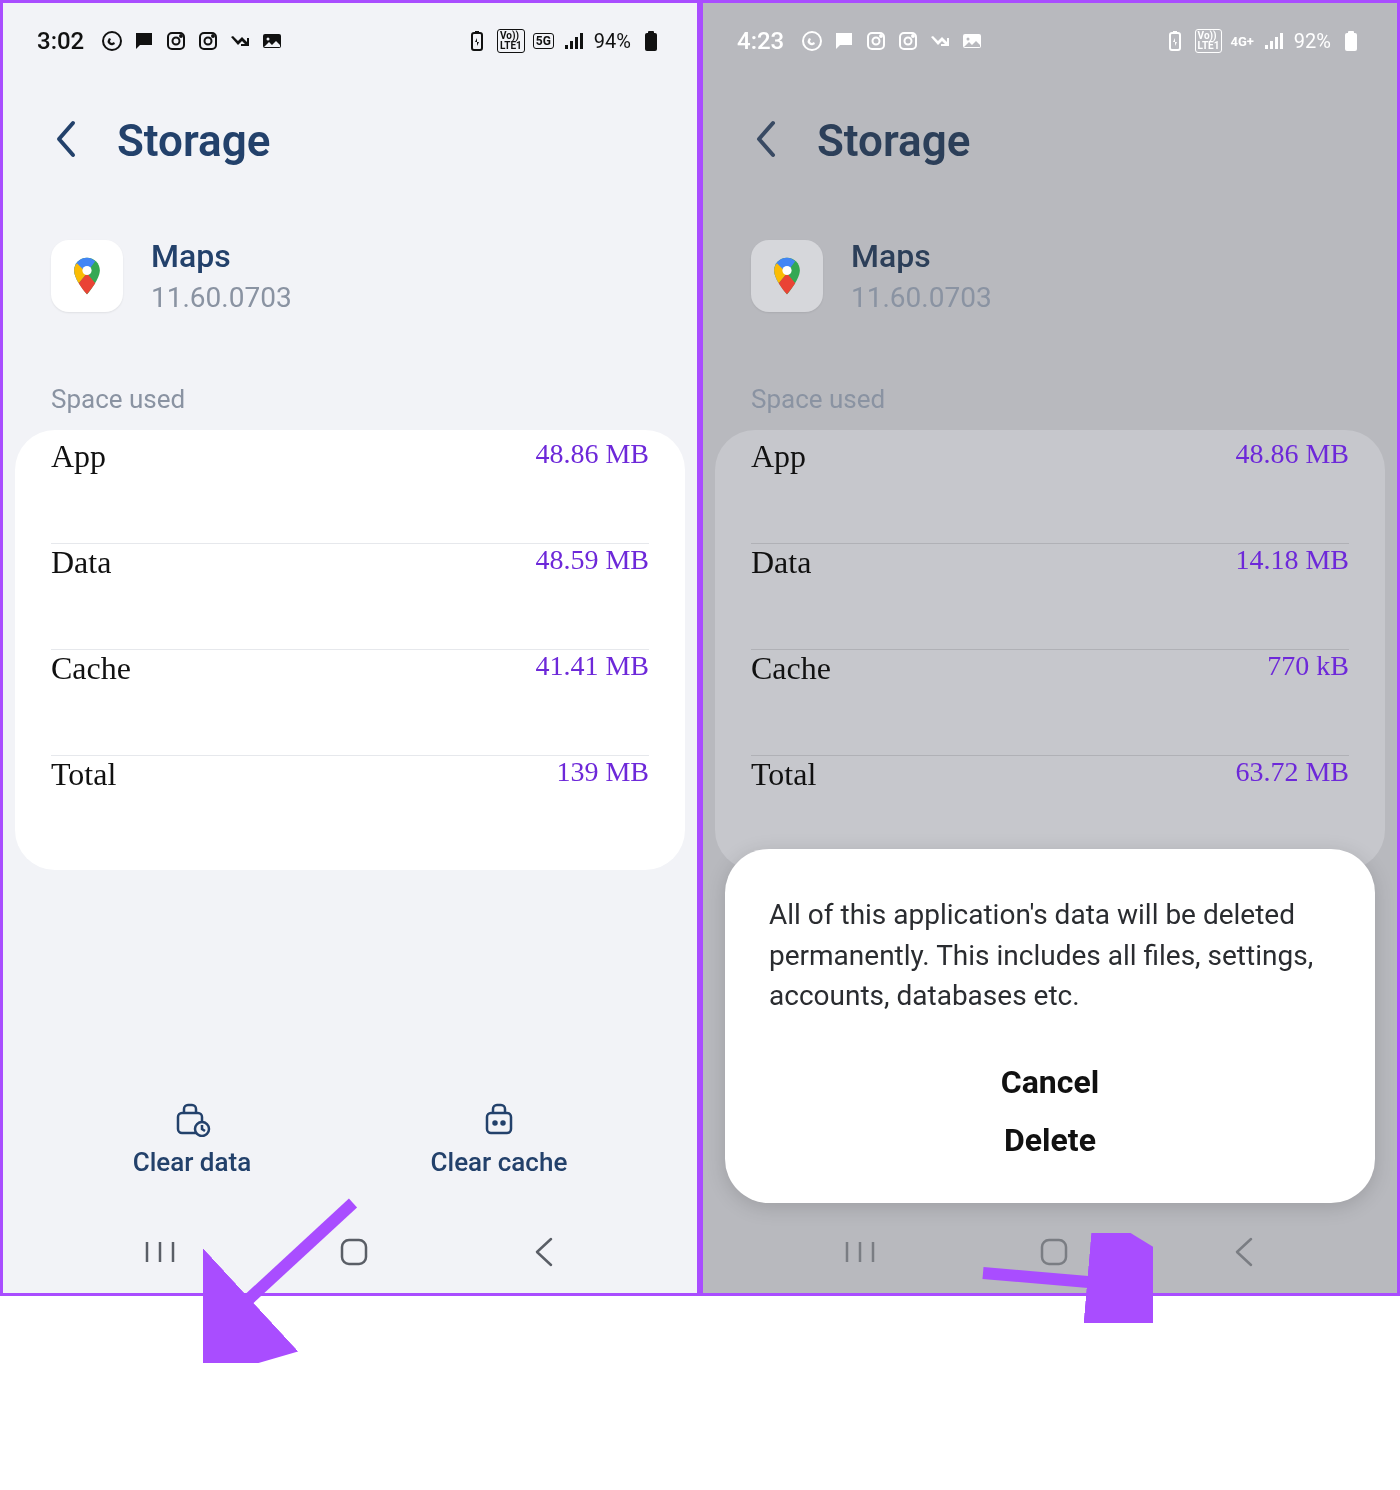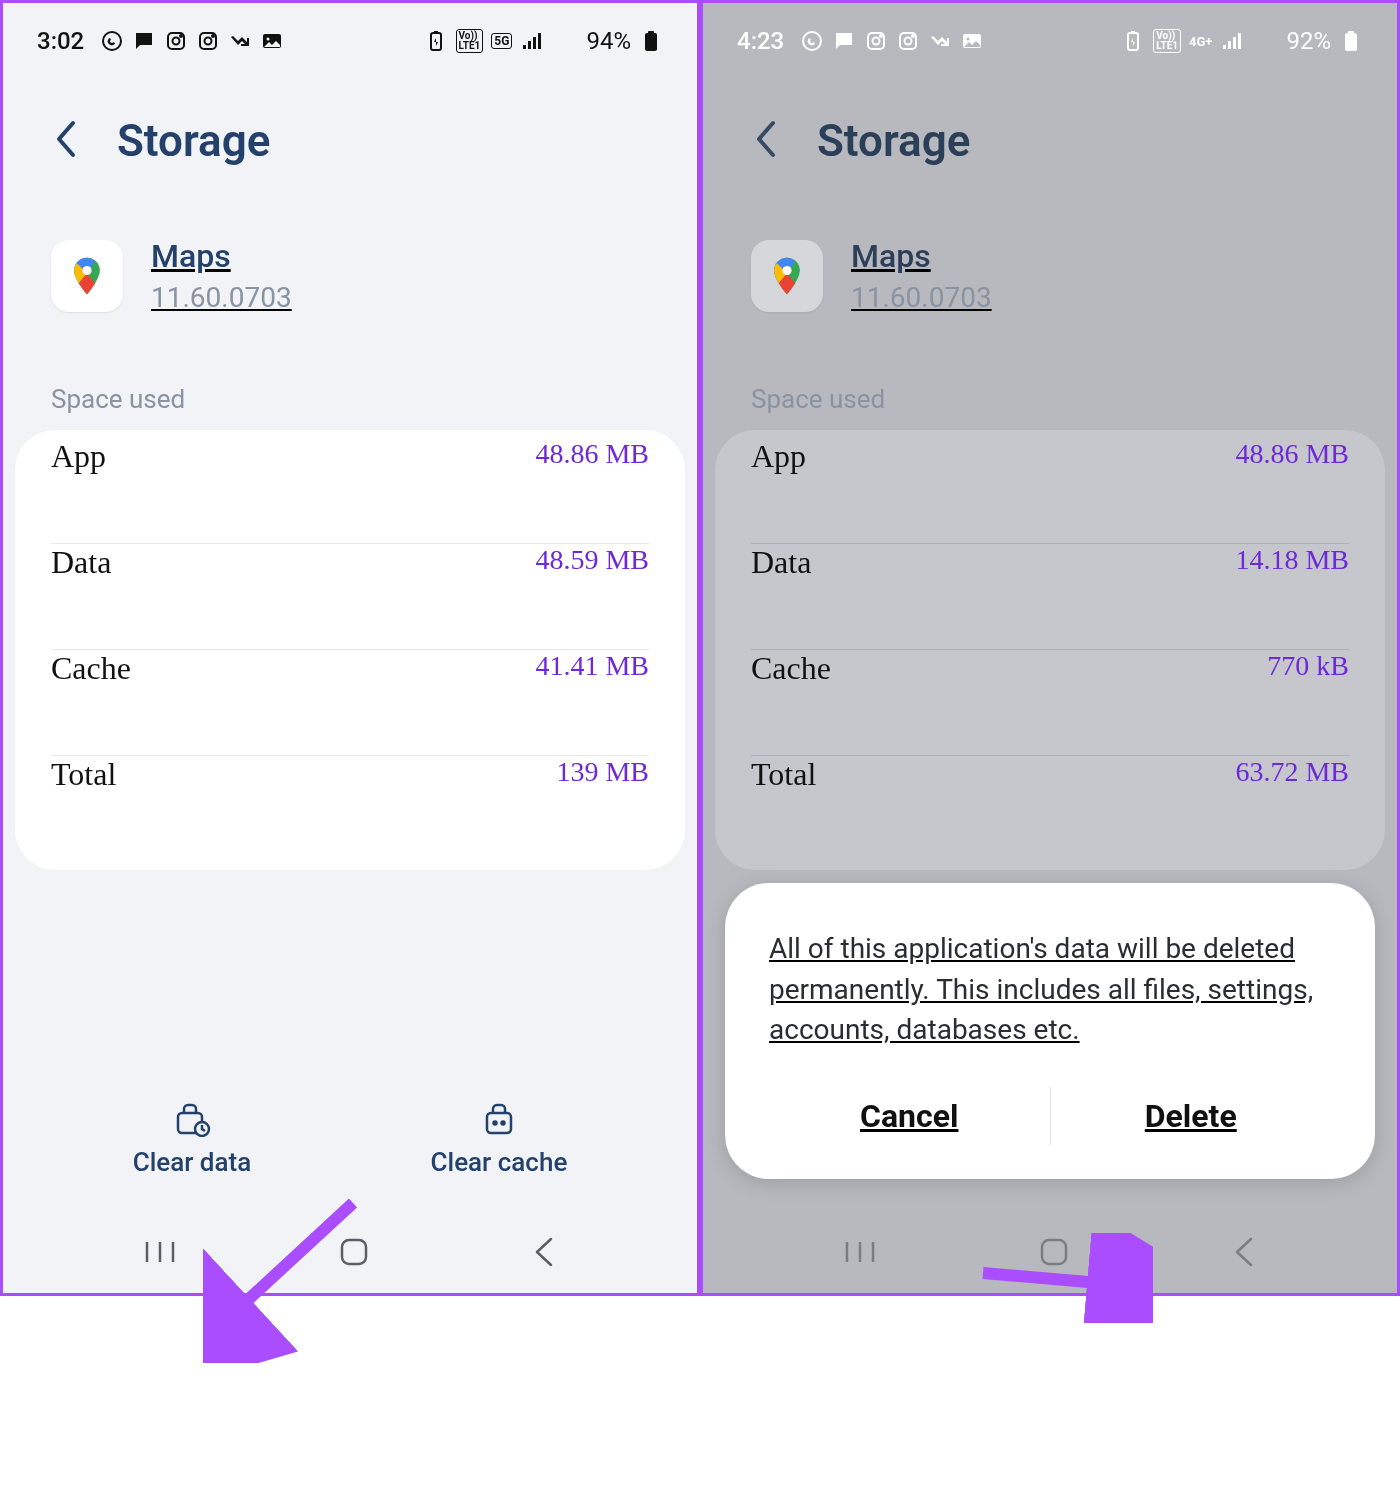--- a/index.html
+++ b/index.html
@@ -26,39 +26,38 @@
     align-items: center;
     padding: 24px 34px 0 34px;
     font-size: 24px;
     color: #111;
   }
   .phone.right .status-bar { color: #fff; }
   .status-left, .status-right { display: flex; align-items: center; gap: 8px; }
   .status-left .time { font-weight: 500; margin-right: 8px; }
   .sicon { width: 24px; height: 24px; display: inline-flex; align-items: center; justify-content: center; }
   .sicon svg { width: 100%; height: 100%; }
-  .batt-pct { font-size: 24px; margin-left: 34px; }
+  .batt-pct { font-size: 20px; }
 
   .header {
     display: flex;
     align-items: center;
     padding: 60px 40px 0 50px;
     gap: 36px;
   }
   .back-chevron { color: #23416b; }
   .phone.right .back-chevron { color: #394a63; }
   .header-title { font-size: 44px; font-weight: 600; color: #23416b; }
   .phone.right .header-title { color: #2c3f59; }
 
   .app-row {
     display: flex;
     align-items: center;
     gap: 28px;
     padding: 70px 48px 0 48px;
-    text-decoration: underline;
   }
   .app-icon {
     width: 72px; height: 72px;
     border-radius: 18px;
     background: #fff;
     display: flex; align-items: center; justify-content: center;
     box-shadow: 0 1px 2px rgba(0,0,0,0.08);
   }
   .phone.right .app-icon { background: #d6d7db; }
   .app-name { font-size: 32px; color: #23416b; font-weight: 500; }
@@ -118,35 +117,35 @@
     justify-content: space-around;
     align-items: center;
     padding: 0 60px;
     color: #5a5e66;
   }
   .phone.right .navbar { color: #7a7d83; }
 
   .dialog {
     position: absolute;
     left: 22px; right: 22px;
-    bottom: 114px;
+    bottom: 90px;
     background: #fff;
     border-radius: 44px;
     padding: 46px 44px 34px 44px;
     box-shadow: 0 4px 20px rgba(0,0,0,0.15);
-    text-decoration: underline;
   }
   .dialog-text {
     font-size: 28px;
     line-height: 1.45;
     color: #2a2c30;
   }
   .dialog-buttons {
     display: flex;
     margin-top: 36px;
+    flex-direction: column;
   }
   .dialog-btn {
     flex: 1;
     text-align: center;
     font-size: 32px;
     font-weight: 700;
     color: #111;
     padding: 10px 0;
   }
   .dialog-divider { width: 1px; background: #e2e4e8; }

